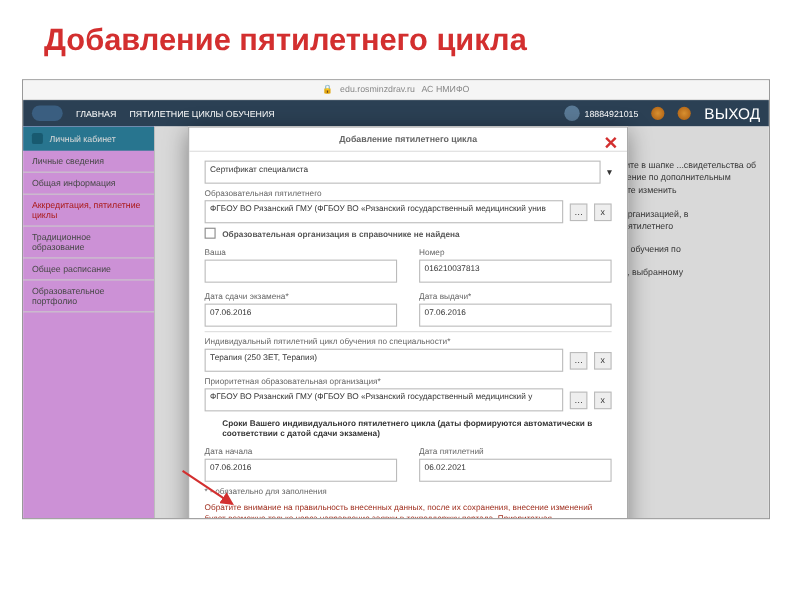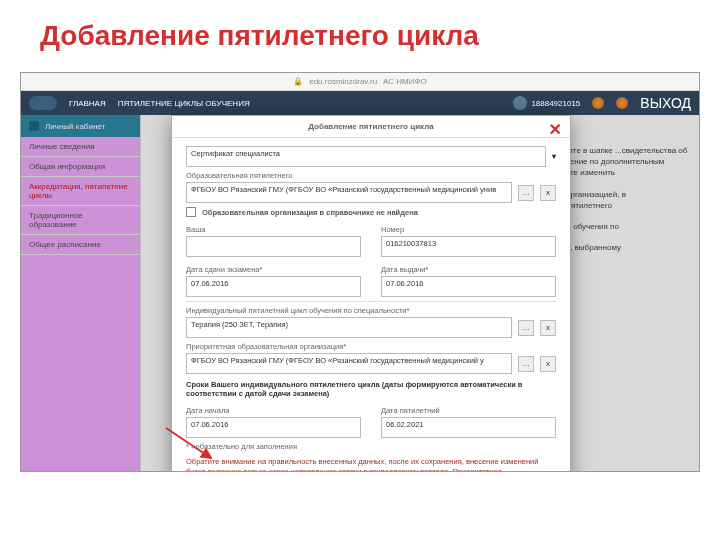--- a/index.html
+++ b/index.html
@@ -30,21 +30,21 @@
   .modal-close { position: absolute; right: 8px; top: 4px; color: #d32f2f; font-size: 16px; font-weight: bold; cursor: pointer; }
   .modal-body { padding: 8px 14px; }
   .mrow { display: flex; align-items: center; margin-bottom: 4px; gap: 6px; }
   .mlabel { color: #555; font-size: 7.5px; }
   .input, .select { border: 1px solid #bbb; background: #fff; height: 21px; padding: 2px 4px; font-size: 7.5px; color: #333; }
   .select { width: 100%; }
   .btn-x { width: 16px; height: 16px; border: 1px solid #bbb; background: #eee; display: inline-flex; align-items: center; justify-content: center; font-size: 8px; }
   .btn-dots { width: 16px; height: 16px; border: 1px solid #bbb; background: #eee; display: inline-flex; align-items: center; justify-content: center; }
   .checkbox { width: 10px; height: 10px; border: 1px solid #888; display: inline-block; }
   .section-label { color: #666; font-size: 7.5px; margin: 4px 0 2px; }
-  .bold-note { font-weight: bold; font-size: 7.5px; margin: 6px 0 4px; }
+  .bold-note { font-weight: bold; font-size: 7.5px; margin: 6px 16px 4px; }
   .warn { color: #a03020; font-size: 7.5px; line-height: 1.3; margin: 6px 0; }
   .arrow { position: absolute; left: 140px; top: 350px; width: 60px; height: 40px; pointer-events: none; }
   .hr { border-top: 1px solid #ddd; margin: 4px 0; }
 </style>
 </head>
 <body>
 
 <div class="slide-title">Добавление пятилетнего цикла</div>
 
 <div class="screenshot">
@@ -71,20 +71,21 @@
       <div class="sidebar-head">
         <div class="icon"></div>
         <span>Личный кабинет</span>
       </div>
       <ul>
         <li>Личные сведения</li>
         <li>Общая информация</li>
         <li class="active">Аккредитация, пятилетние циклы</li>
         <li>Традиционное образование</li>
         <li>Общее расписание</li>
+        <li>Образовательное портфолио</li>
       </ul>
     </div>
     <div class="main">
       <div class="bg-hint">
         <p>...тние циклы» нажмите в шапке ...свидетельства об аккредитации ...обучение по дополнительным ...очередь). Вы можете изменить</p>
         <p>...образовательной организацией, в ...индивидуального пятилетнего</p>
         <p>...пятилетнему циклу обучения по</p>
         <p>...пятилетнему циклу, выбранному</p>
         <p>аполнение»</p>
       </div>

